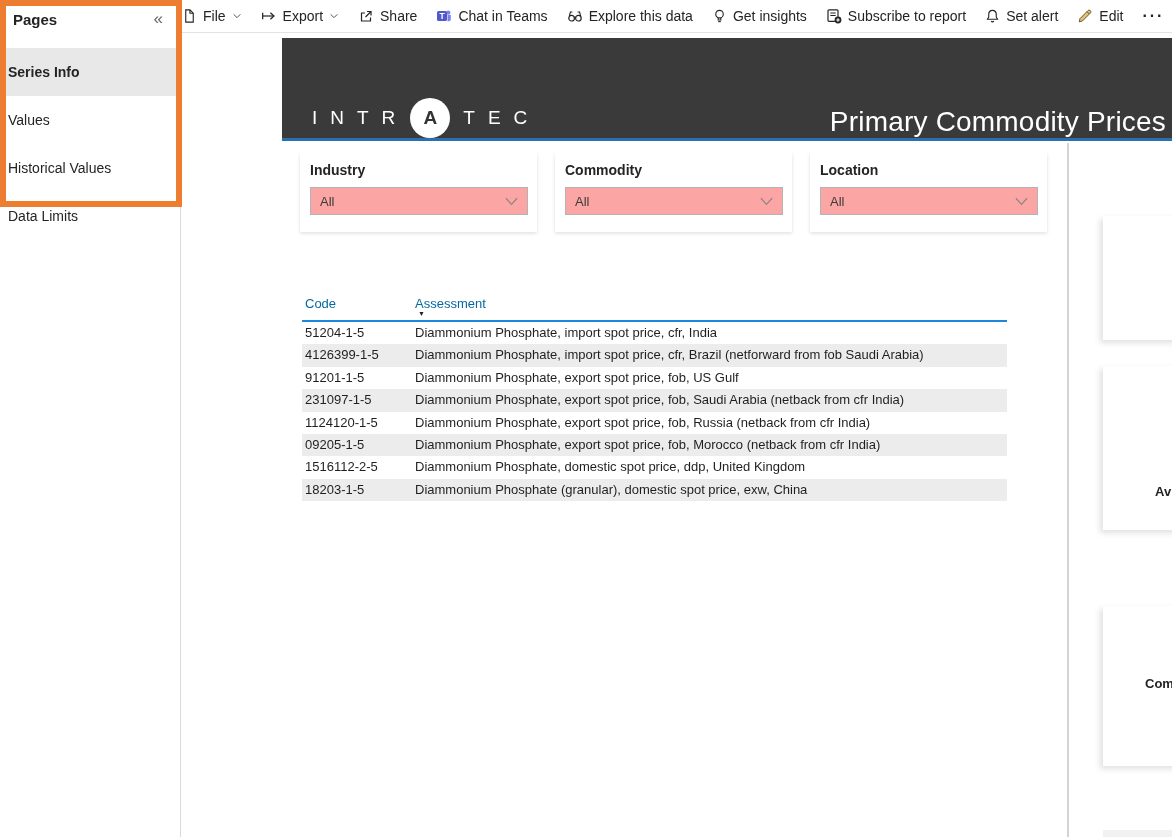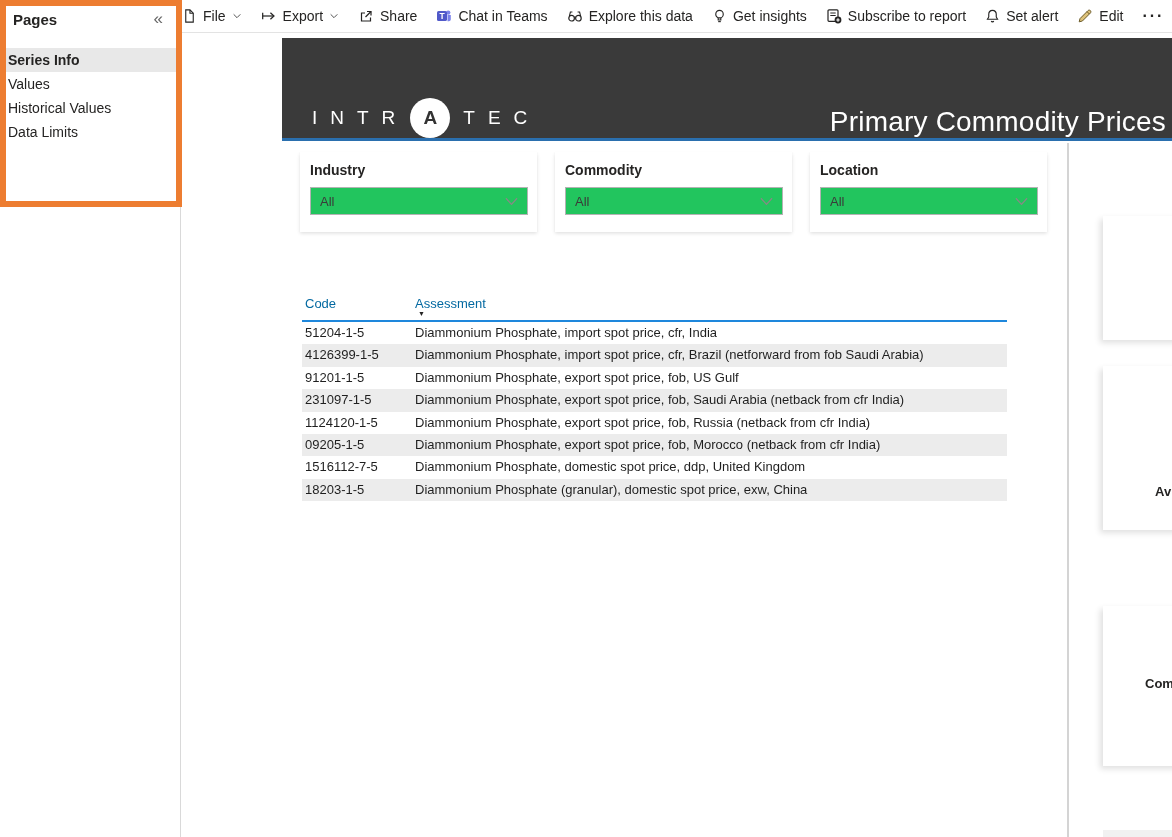--- a/index.html
+++ b/index.html
@@ -6,21 +6,21 @@
   html,body { width:1172px; height:837px; overflow:hidden; background:#fff;
               font-family:"Liberation Sans","DejaVu Sans",sans-serif; }
   .page { position:relative; width:1172px; height:837px; background:#fff; }
 
   
   .sidebar { position:absolute; left:0; top:0; width:181px; height:837px;
              background:#fff; border-right:1px solid #d9d9d9; z-index:2; }
   .sidebar-header { position:relative; height:48px; }
   .sidebar-title { position:absolute; left:13px; top:11px; font-size:15px; font-weight:700; color:#252423; }
   .collapse-btn { position:absolute; right:17px; top:9px; font-size:17px; color:#666; cursor:pointer; }
-  .nav-item { height:24px; display:flex; align-items:center; padding-left:8px;
+  .nav-item { height:48px; display:flex; align-items:center; padding-left:8px;
               font-size:14px; color:#252423; cursor:pointer; }
   .nav-item.selected { background:#e8e8e8; font-weight:600; }
 
   
   .annotation-box { position:absolute; left:0; top:0; width:182px; height:207px;
                     border:6px solid #ED7D31; z-index:10; pointer-events:none; }
 
   
   .toolbar { position:absolute; left:182px; top:0; width:990px; height:33px;
              background:#fff; border-bottom:1px solid #e3e3e3;
@@ -41,21 +41,21 @@
                  display:flex; align-items:center; justify-content:center;
                  font-size:19px; font-weight:700; margin-left:-7px; margin-right:4px; }
   .banner-title { color:#fff; font-size:28px; font-weight:300; letter-spacing:0.2px; }
 
   
   .filter-card { position:absolute; top:152px; width:237px; height:80px; background:#fff;
                  box-shadow:0 1.6px 3.6px rgba(0,0,0,0.13), 0 0.3px 0.9px rgba(0,0,0,0.10);
                  padding:10px 9px 0 10px; }
   .filter-label { font-size:14px; font-weight:600; color:#252423; margin-bottom:9px; }
   .dropdown { height:28px; border:1px solid #b3b3b3; display:flex; align-items:center;
-              justify-content:space-between; padding:0 9px; cursor:pointer; background:#22c55e; }
+              justify-content:space-between; padding:0 9px; cursor:pointer; background:#fca5a5; }
   .dropdown-value { font-size:13px; color:#3b3a39; }
 
   
   .tablev { position:absolute; left:302px; top:293px; width:705px; }
   .thead { position:relative; height:29px; border-bottom:2px solid #1e87dc; display:flex; }
   .th { font-size:13px; color:#0369a1; padding-top:3px; }
   .th-code { width:113px; padding-left:3px; }
   .th-assess { flex:1; }
   .sort-indicator { position:absolute; left:116px; top:17px; font-size:7px; color:#252423; }
   .trow { display:flex; height:22.4px; line-height:22.4px; font-size:13px; color:#1f1f1f; }
@@ -288,21 +288,21 @@
     </div>
     <div class="trow">
       <div class="td-code">1124120-1-5</div>
       <div class="td-assess">Diammonium Phosphate, export spot price, fob, Russia (netback from cfr India)</div>
     </div>
     <div class="trow alt">
       <div class="td-code">09205-1-5</div>
       <div class="td-assess">Diammonium Phosphate, export spot price, fob, Morocco (netback from cfr India)</div>
     </div>
     <div class="trow">
-      <div class="td-code">1516112-7-5</div>
+      <div class="td-code">1516112-2-5</div>
       <div class="td-assess">Diammonium Phosphate, domestic spot price, ddp, United Kingdom</div>
     </div>
     <div class="trow alt">
       <div class="td-code">18203-1-5</div>
       <div class="td-assess">Diammonium Phosphate (granular), domestic spot price, exw, China</div>
     </div>
   </div>
 
   <div class="v-divider"></div>
   <div class="rcard rcard-a"></div>

